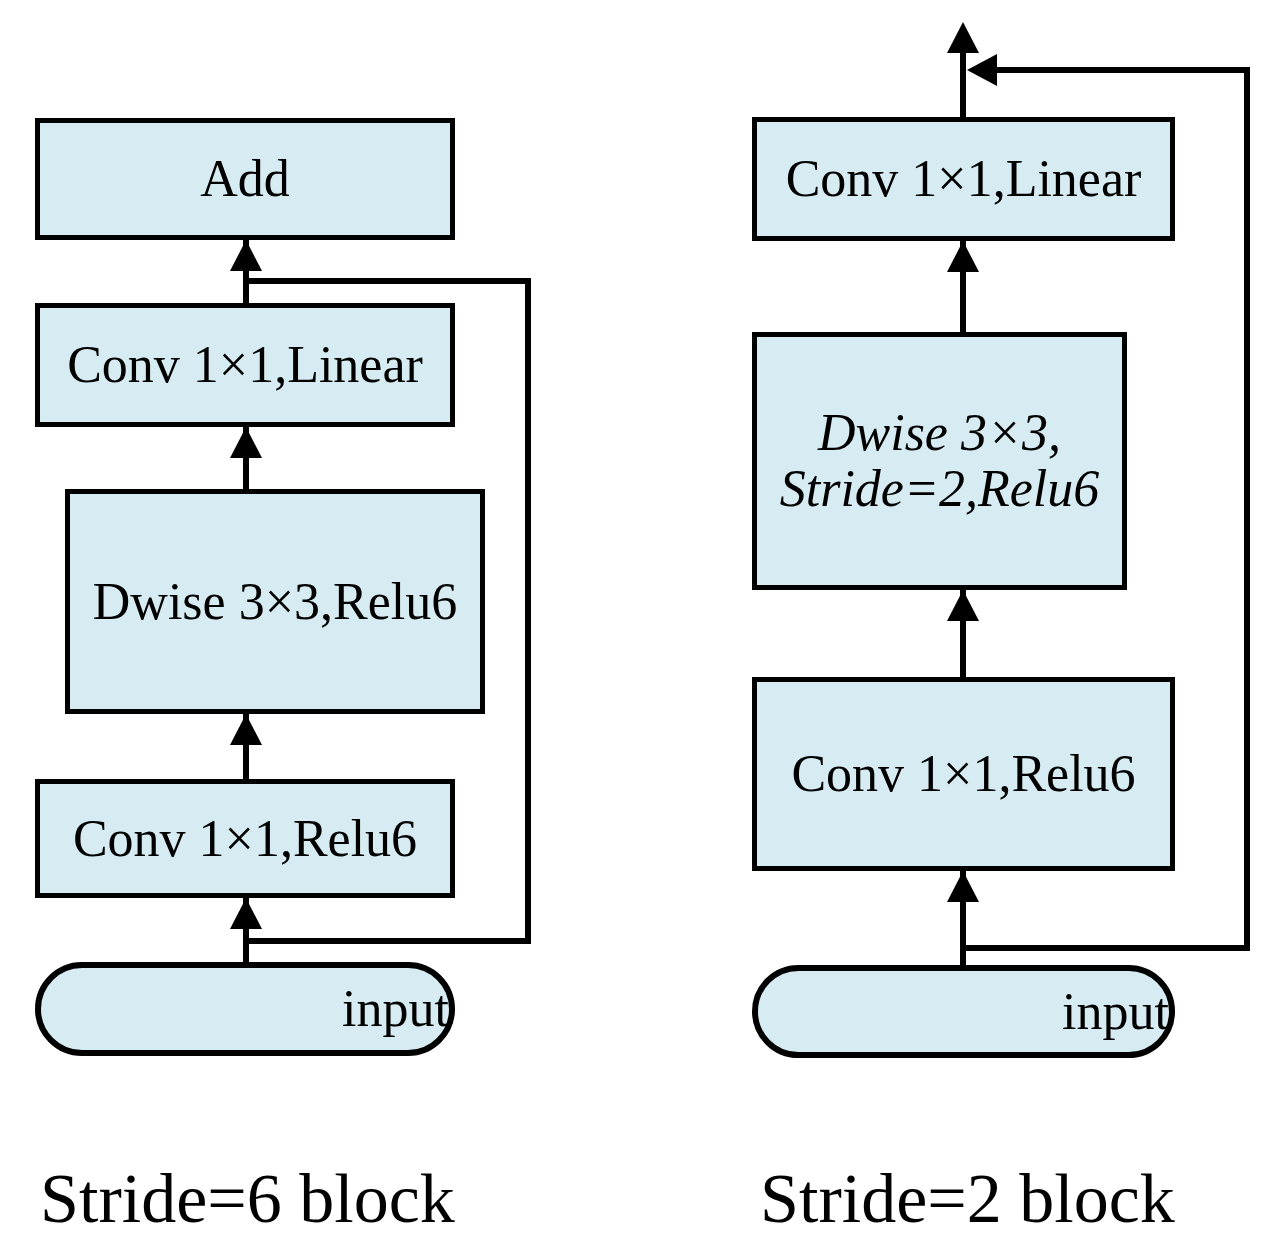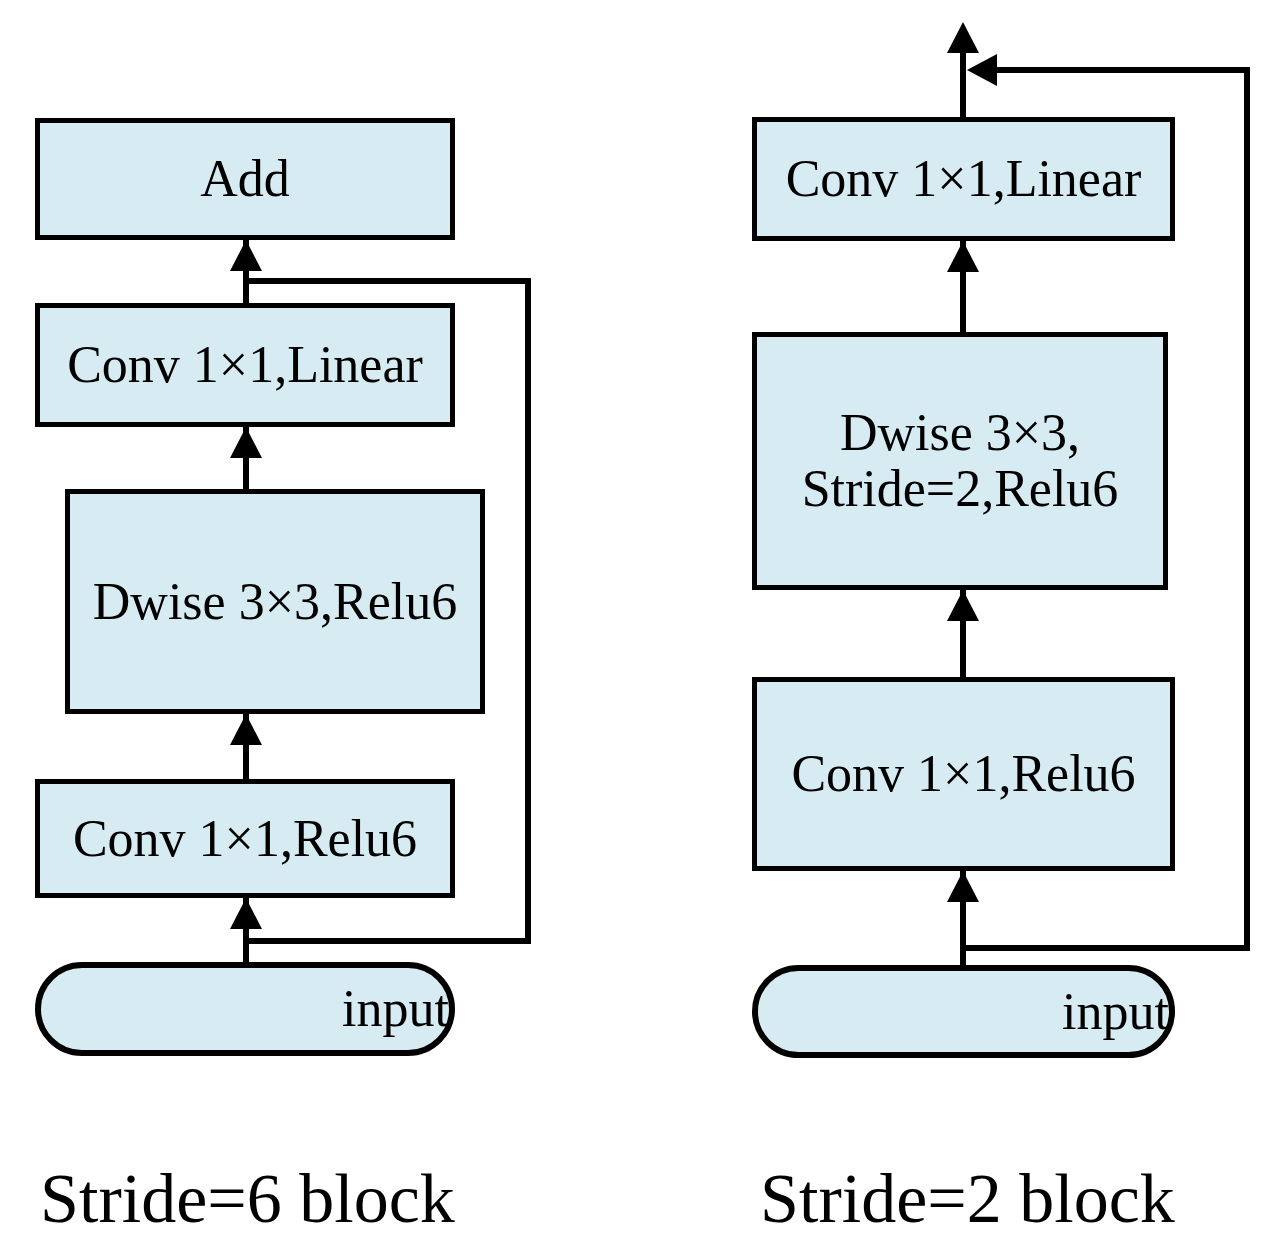--- a/index.html
+++ b/index.html
@@ -79,21 +79,21 @@
   <div class="hline" style="left:246px;top:938px;width:285px;height:6px;"></div>
   <div class="vline" style="left:525px;top:278px;width:6px;height:666px;"></div>
   <div class="hline" style="left:246px;top:278px;width:285px;height:6px;"></div>
 
   <div class="caption" style="left:40px;top:1164px;">Stride=6 block</div>
 
   <div class="box" style="left:752px;top:117px;width:423px;height:124px;">
     <span>Conv 1×1,Linear</span>
   </div>
 
-  <div class="box" style="left:752px;top:332px;width:416px;height:258px;">
+  <div class="box" style="left:752px;top:332px;width:375px;height:258px;font-style:italic;">
     <span>
       <span style="display:block;">Dwise 3×3,</span>
       <span style="display:block;">Stride=2,Relu6</span>
     </span>
   </div>
 
   <div class="box" style="left:752px;top:677px;width:423px;height:194px;">
     <span>Conv 1×1,Relu6</span>
   </div>
 

